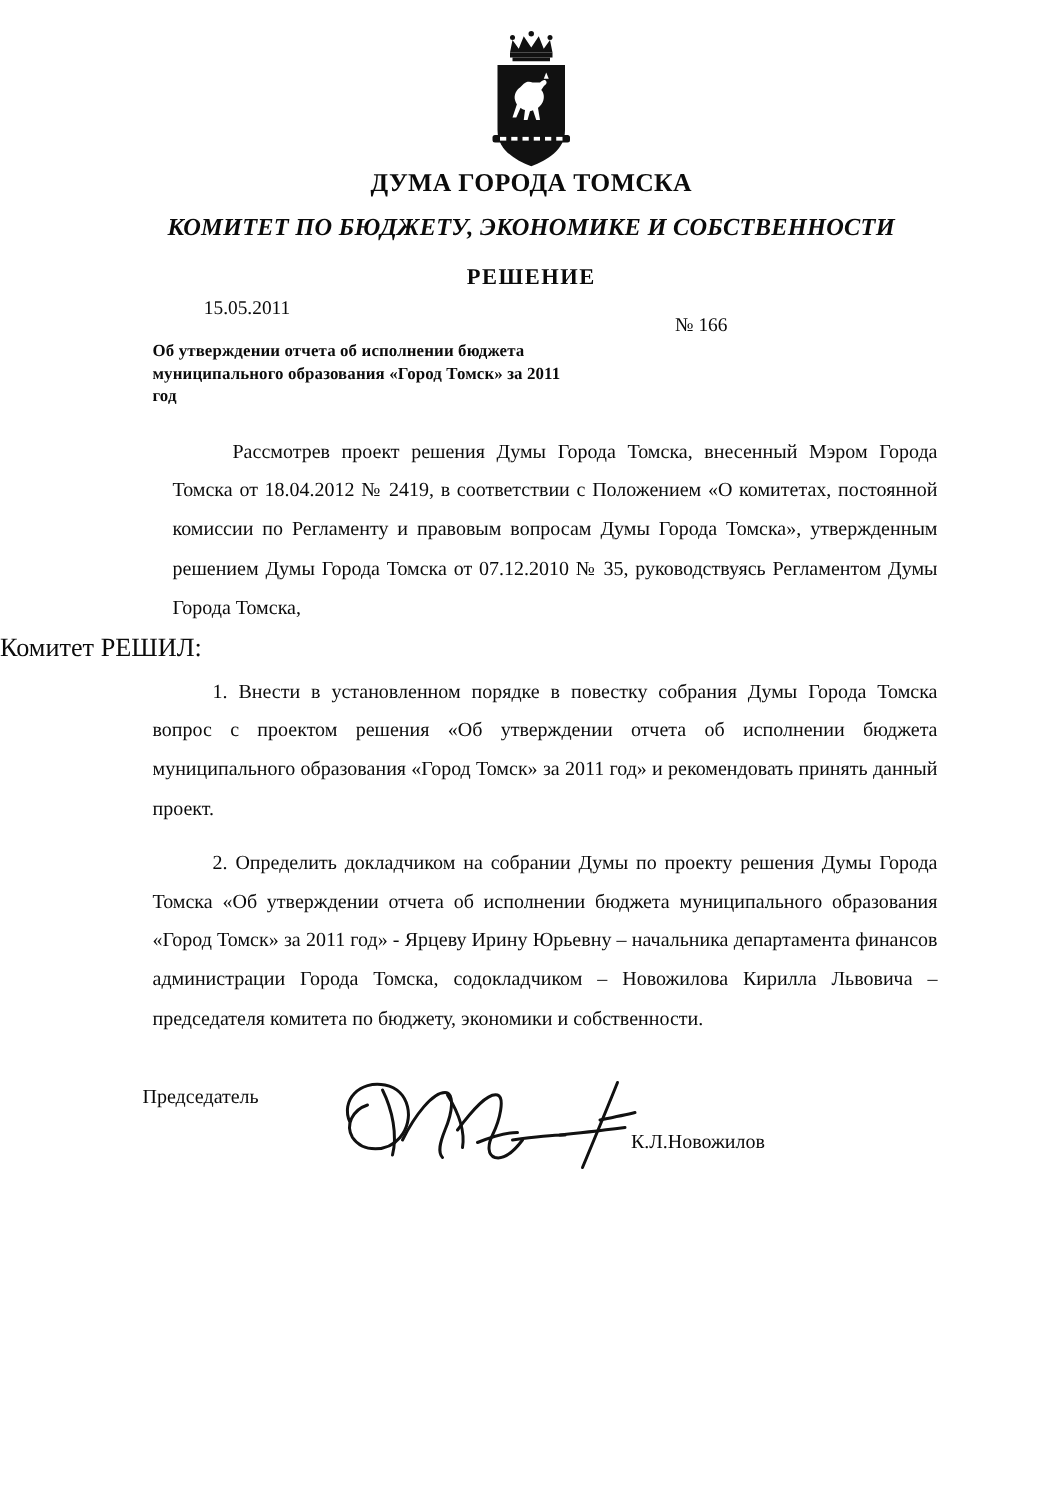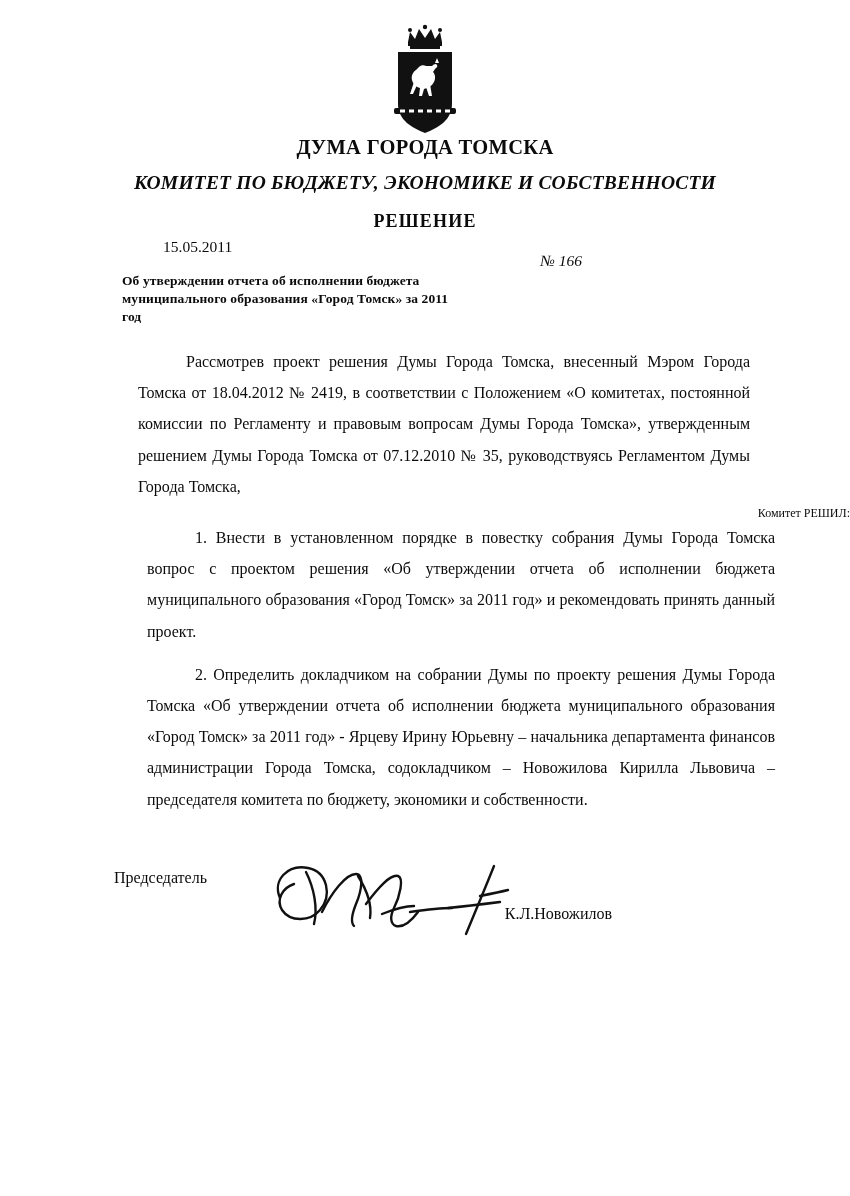--- a/index.html
+++ b/index.html
@@ -77,21 +77,20 @@
     top: 238px;
     left: 122px;
     font-size: 15.5px;
     margin-left: 41px;
   }
   .doc-number {
     position: absolute;
     top: 252px;
     right: 98px;
     font-size: 15.5px;
-    font-style: italic;
   }
 
   
   .subject {
     position: absolute;
     top: 272px;
     left: 122px;
     width: 330px;
     font-size: 13.5px;
     font-weight: bold;
@@ -111,33 +110,32 @@
   }
   .body-text p {
     margin: 0 0 0 16px;
     text-indent: 48px;
   }
   .decision-line {
     position: absolute;
     top: 506px;
     left: 0;
     width: 850px;
-    text-align: right;
-    font-size: 12px;
+    text-align: left;
+    font-size: 21px;
     font-family: Liberation Serif, serif;
   }
   .clauses {
     position: absolute;
-    top: 522px;
+    top: 538px;
     left: 122px;
     width: 628px;
     font-size: 16px;
     line-height: 1.95;
     text-align: justify;
-    margin-left: 25px;
   }
   .clauses p {
     margin: 0 0 12px 0;
     text-indent: 48px;
   }
   .clauses p:last-child { margin-bottom: 0; }
 
   
   .sign-role {
     position: absolute;

